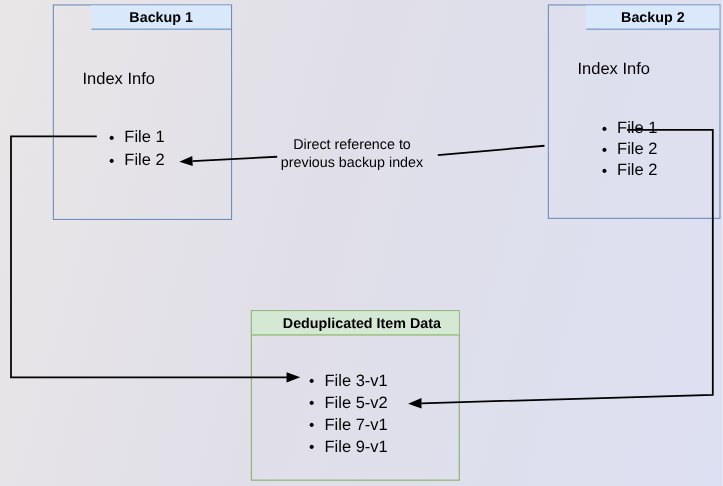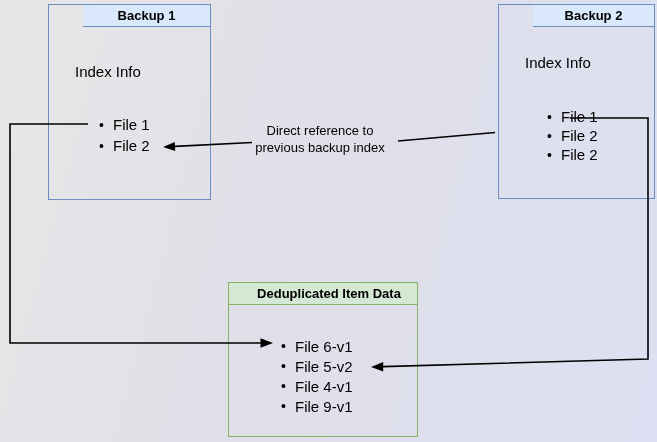--- a/index.html
+++ b/index.html
@@ -127,29 +127,29 @@
         <span>File 2</span>
       </div>
     </div>
   </div>
 
   <div class="box green" id="dedup">
     <div class="hdr">Deduplicated Item Data</div>
     <div class="file-list">
       <div class="li">
         <span class="dot">•</span>
-        <span>File 6-v1</span>
+        <span>File 3-v1</span>
       </div>
       <div class="li">
         <span class="dot">•</span>
         <span>File 5-v2</span>
       </div>
       <div class="li">
         <span class="dot">•</span>
-        <span>File 4-v1</span>
+        <span>File 7-v1</span>
       </div>
       <div class="li">
         <span class="dot">•</span>
         <span>File 9-v1</span>
       </div>
     </div>
   </div>
 
   <div class="annotation">
     <div>Direct reference to</div>

